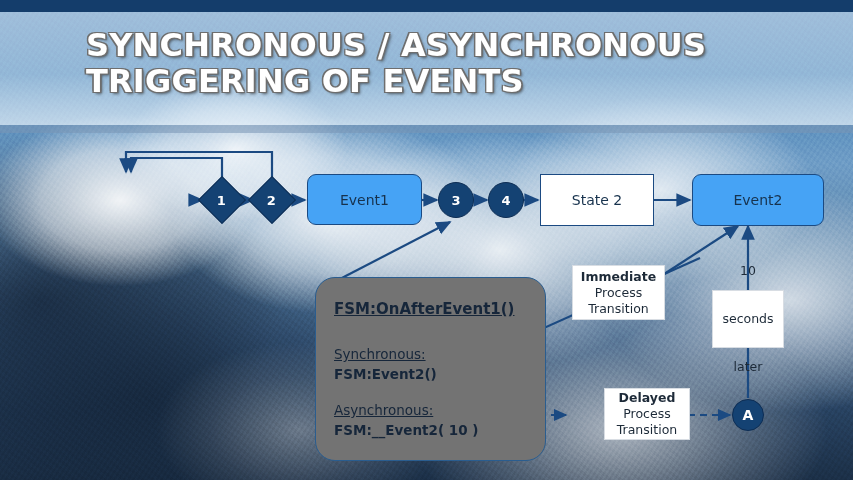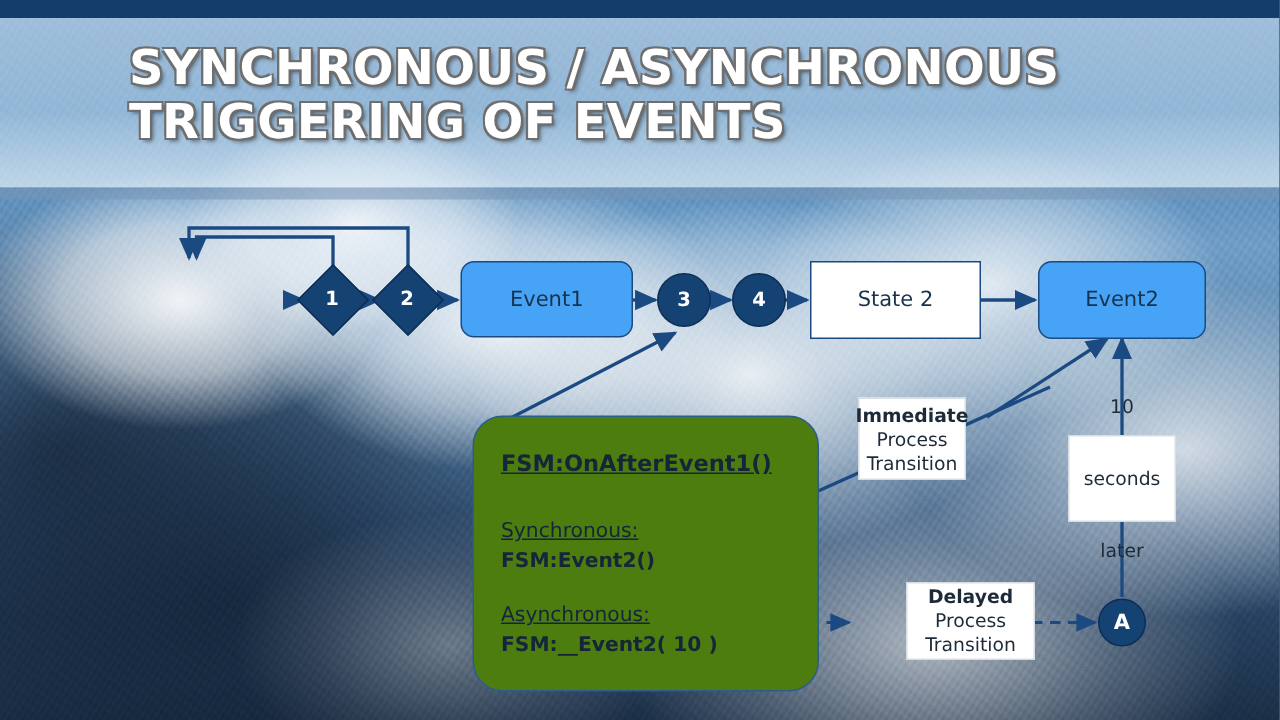--- a/index.html
+++ b/index.html
@@ -78,21 +78,21 @@
     font-family:"DejaVu Sans", sans-serif;
   }
   .circle{
     border-radius:50%;background:#144273;border:1.5px solid #0d2d54;
     color:#fff;font-weight:bold;font-family:"DejaVu Sans", sans-serif;
   }
 
   
   .callout{
     position:absolute;left:315px;top:277px;width:231px;height:184px;
-    background:#4d7c0f;border:1.6px solid #2a5d8f;border-radius:20px;
+    background:#737373;border:1.6px solid #2a5d8f;border-radius:20px;
     box-sizing:border-box;
   }
   .callout .c-title{
     position:absolute;left:18px;top:22px;font-family:"DejaVu Sans", sans-serif;
     font-weight:bold;font-size:15px;color:#16263a;text-decoration:underline;
   }
   .callout .c-lbl{
     position:absolute;left:18px;font-family:"DejaVu Sans", sans-serif;
     font-size:13.5px;color:#16263a;text-decoration:underline;
   }
@@ -186,21 +186,21 @@
   </div>
 
   <div class="node circle" style="left:488px;top:182px;width:36px;height:36px;font-size:13px;">
     <span>4</span>
   </div>
 
   <div class="node state-box" style="left:540px;top:174px;width:114px;height:52px;">
     <span>State 2</span>
   </div>
 
-  <div class="node event-box" style="left:692px;top:174px;width:112px;height:52px;">
+  <div class="node event-box" style="left:692px;top:174px;width:132px;height:52px;">
     <span>Event2</span>
   </div>
 
   <div class="node circle" style="left:430px;top:350px;width:32px;height:32px;font-size:14px;">
     <span>S</span>
   </div>
 
   <div class="node circle" style="left:469px;top:399px;width:32px;height:32px;font-size:14px;">
     <span>A</span>
   </div>
@@ -210,21 +210,21 @@
   </div>
 
   <div class="callout">
     <div class="c-title">FSM:OnAfterEvent1()</div>
     <div class="c-lbl" style="top:68px;">Synchronous:</div>
     <div class="c-code" style="top:88px;">FSM:Event2()</div>
     <div class="c-lbl" style="top:124px;">Asynchronous:</div>
     <div class="c-code" style="top:144px;">FSM:__Event2( 10 )</div>
   </div>
 
-  <div class="note" style="left:572px;top:265px;width:72px;height:55px;justify-content:center;">
+  <div class="note" style="left:572px;top:265px;width:93px;height:55px;justify-content:center;">
     <div class="b">Immediate</div>
     <div>Process</div>
     <div>Transition</div>
   </div>
 
   <div class="note" style="left:604px;top:388px;width:86px;height:52px;">
     <div class="b">Delayed</div>
     <div>Process</div>
     <div>Transition</div>
   </div>

